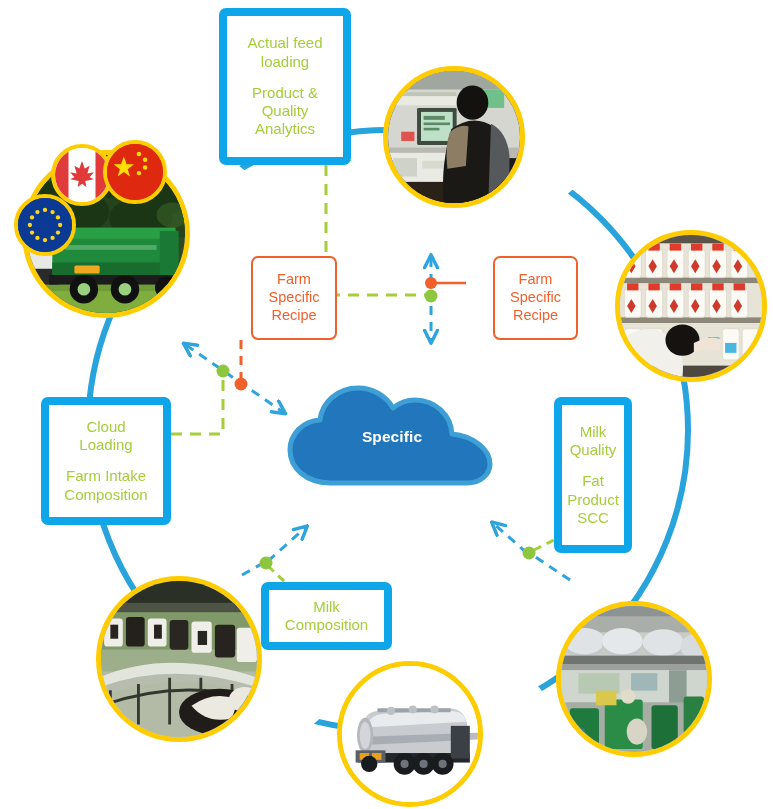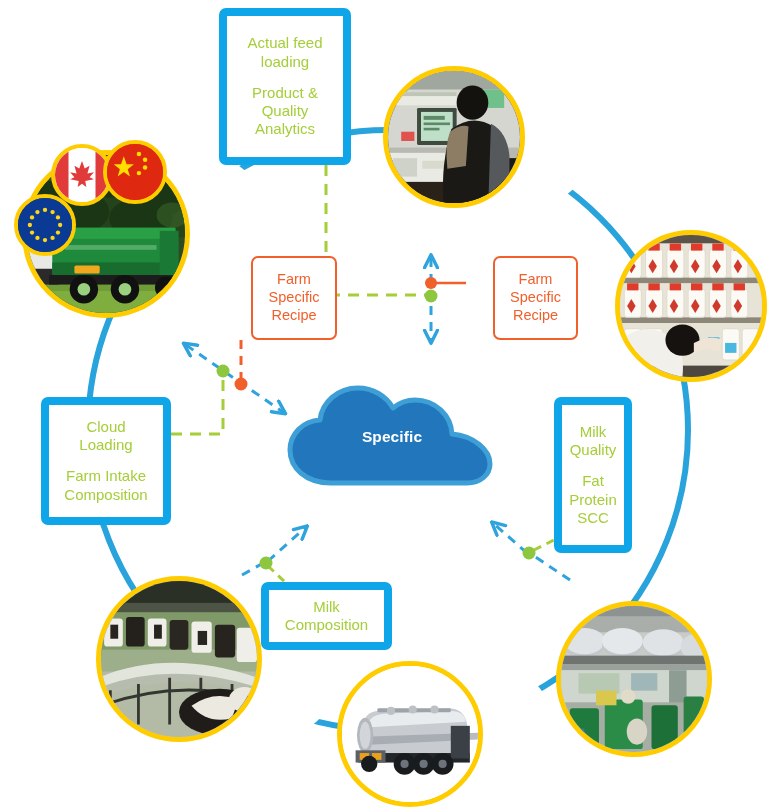--- a/index.html
+++ b/index.html
@@ -502,21 +502,21 @@
     <span class="gap"></span>
     <span class="ln">Farm Intake</span>
     <span class="ln">Composition</span>
   </div>
 
   <div class="box green" style="left:554px; top:397px; width:78px; height:156px; font-size:15px;">
     <span class="ln">Milk</span>
     <span class="ln">Quality</span>
     <span class="gap"></span>
     <span class="ln">Fat</span>
-    <span class="ln">Protein</span>
+    <span class="ln">Product</span>
     <span class="ln">SCC</span>
   </div>
 
   <div class="box green" style="left:261px; top:582px; width:131px; height:68px; font-size:15px;">
     <span class="ln">Milk</span>
     <span class="ln">Composition</span>
   </div>
 
 </div>
 

